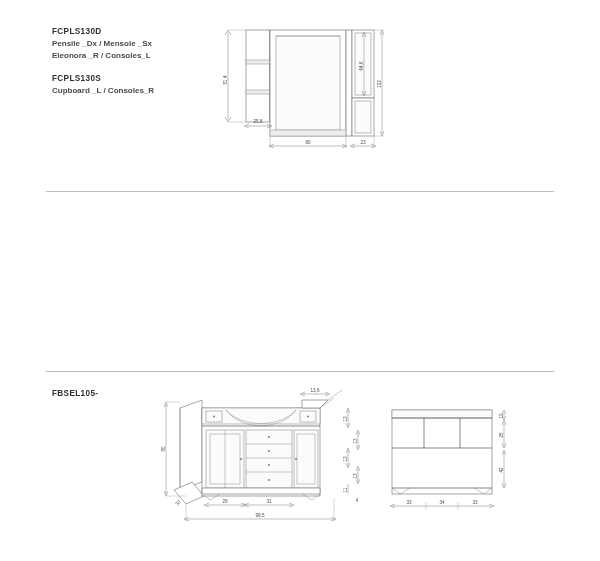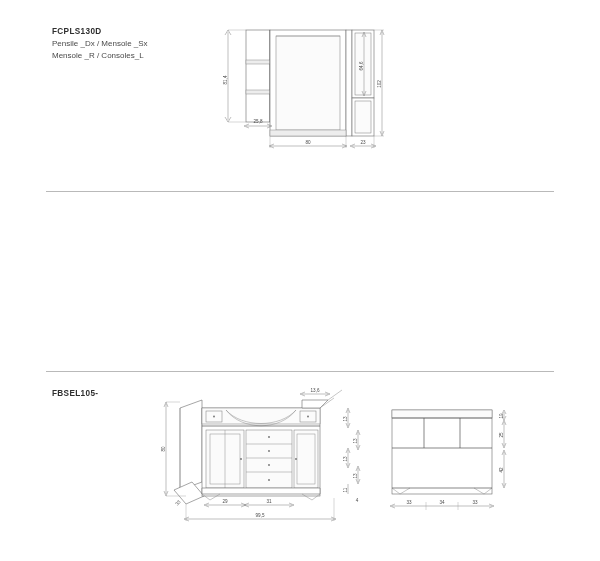--- a/index.html
+++ b/index.html
@@ -58,20 +58,21 @@
     letter-spacing: 0.35px;
     color: #2f2f2f;
     line-height: 12px;
     white-space: nowrap;
   }
   .prod-line {
     font-size: 8px;
     color: #4a4a4a;
     line-height: 11.5px;
     white-space: nowrap;
+    font-weight: bold;
   }
 
   
   .drawing {
     position: absolute;
   }
   #drawing-1 { left: 214px; top: 22px; }
   #drawing-2 { left: 152px; top: 206px; }
 
   svg { display: block; }
@@ -93,23 +94,25 @@
 <body>
 
 <div class="page">
 
   <div class="section" id="section-1">
 
     <div class="text-col" id="text-col-1">
       <div class="prod-block">
         <div class="prod-code">FCPLS130D</div>
         <div class="prod-line">Pensile _Dx / Mensole _Sx</div>
-        <div class="prod-line">Mensole _R / Consoles_L</div>
+        <div class="prod-line">Eleonora _R / Consoles_L</div>
       </div>
       <div class="prod-block">
+        <div class="prod-code">FCPLS130S</div>
+        <div class="prod-line">Cupboard _L / Consoles_R</div>
       </div>
     </div>
 
     <div class="drawing" id="drawing-1">
       <svg width="180" height="135" viewBox="0 0 180 135">
 
         <rect class="panel" x="32" y="8" width="24" height="92"></rect>
         <rect class="shade" x="32" y="38" width="38" height="4"></rect>
         <rect class="shade" x="32" y="68" width="38" height="4"></rect>
         <line class="ln" x1="56" y1="8" x2="56" y2="100"></line>

